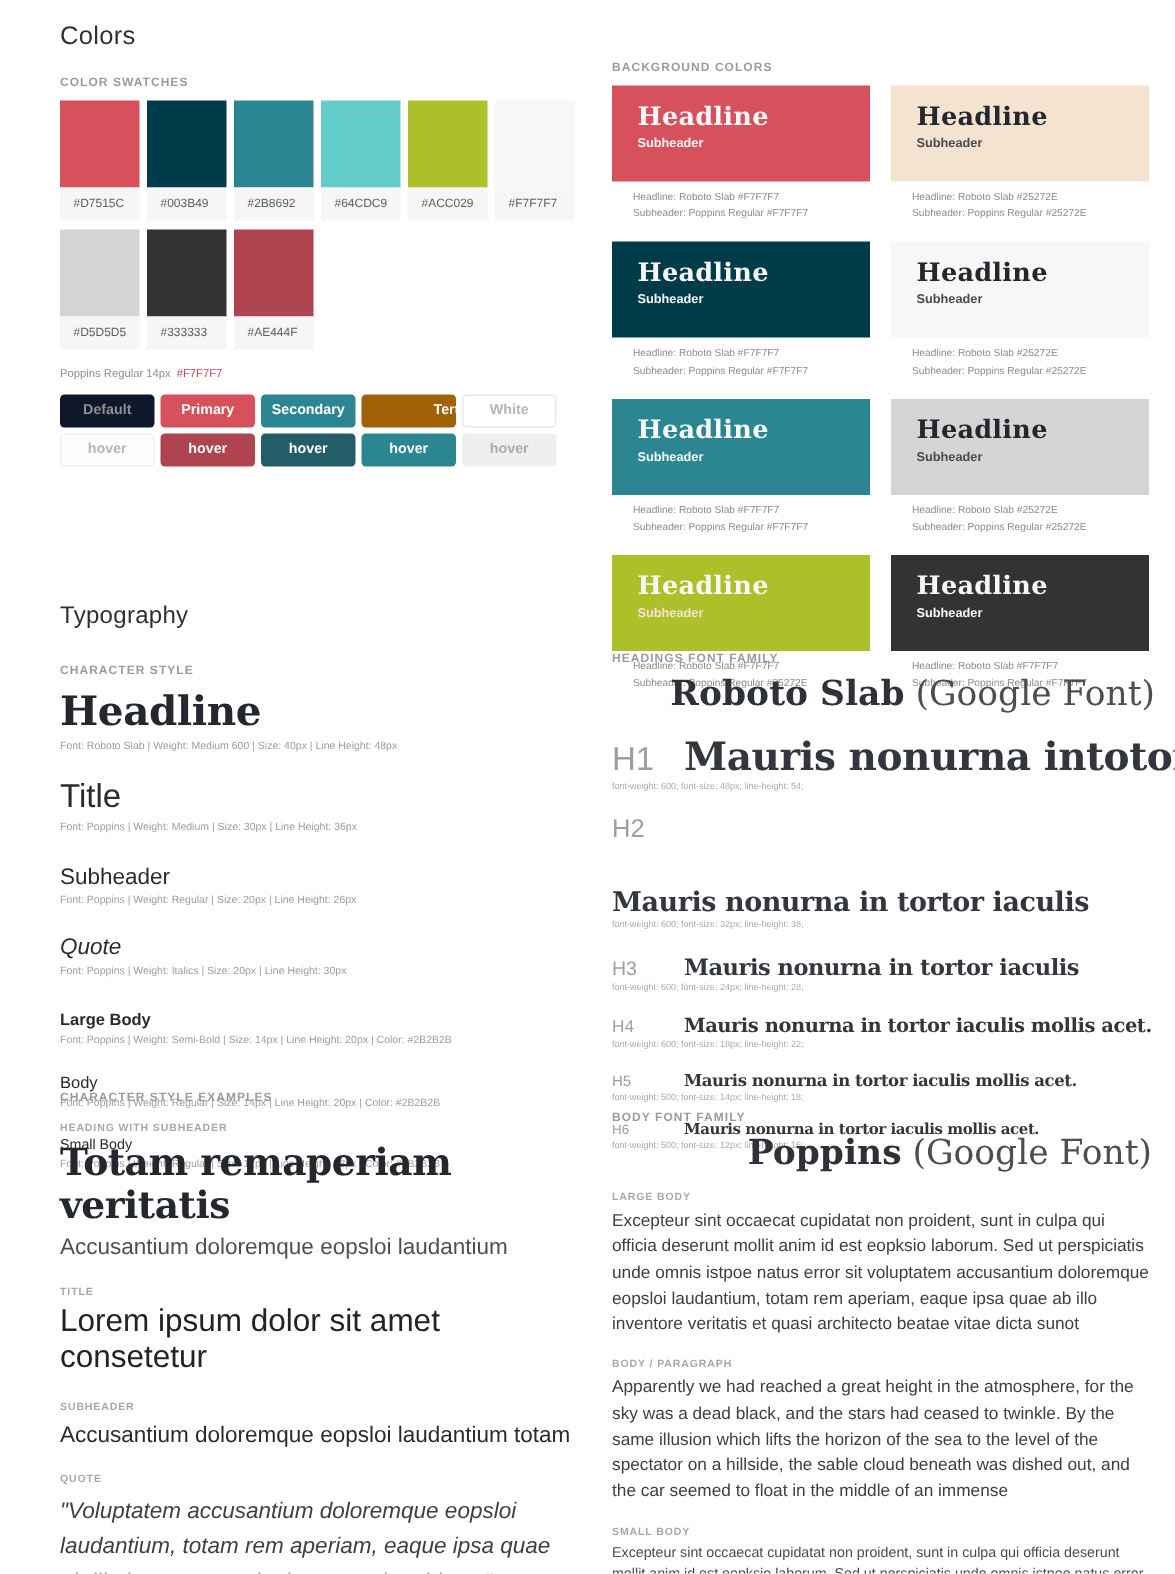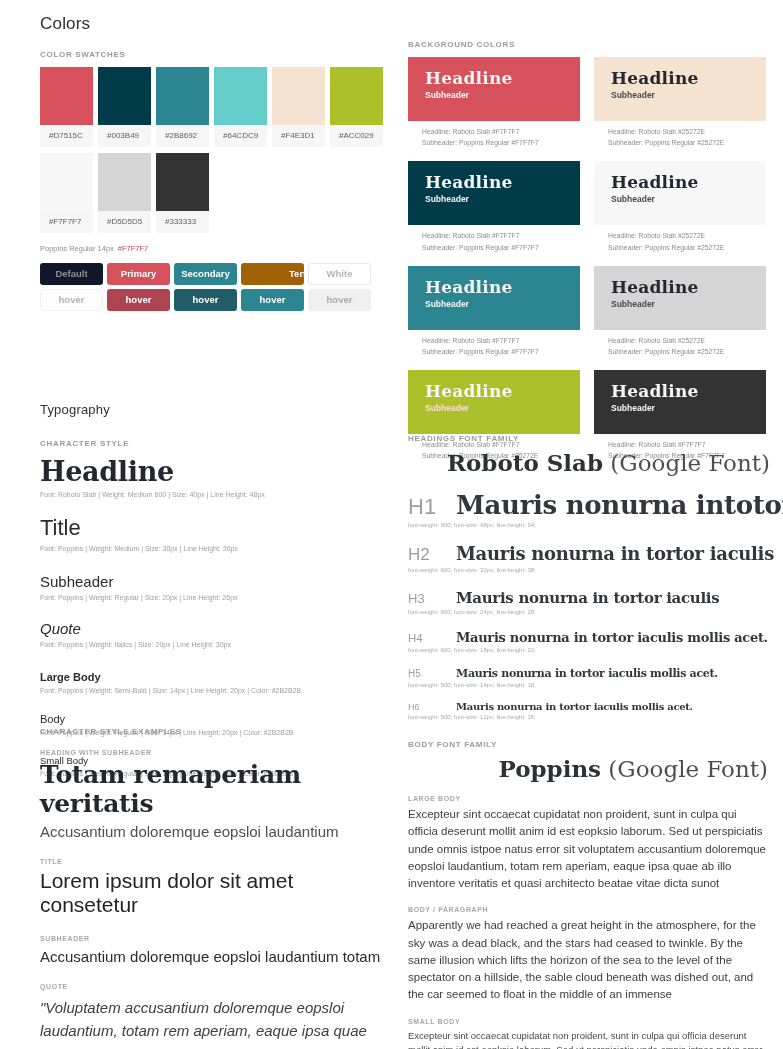--- a/index.html
+++ b/index.html
@@ -58,21 +58,21 @@
   
   #sec-headings { position:absolute; left:408px; top:434px; width:362px; }
   .family-line { margin-top:6px;text-align:right; }
   .family-name { font-family:"DejaVu Serif", serif; font-weight:700; font-size:23px; color:#2E3138; }
   .family-suffix { font-family:"DejaVu Serif", serif; font-weight:400; font-size:23px; color:#4E4E4E; }
   .h-row { display:flex; align-items:baseline; }
   .h-tag { flex:0 0 48px; color:#9E9E9E; font-weight:500; }
   .h-text { font-family:"DejaVu Serif", serif; font-weight:700; color:#33373D; letter-spacing:-0.3px; white-space:nowrap; }
   .h-meta { font-size:6px; color:#ABABAB; margin-top:2px; }
   .h1-row { margin-top:14px; } .h1-row .h-tag{font-size:22px;} .h1-row .h-text{font-size:26px;}
-  .h2-row { margin-top:15px; } .h2-row .h-tag{font-size:17px;} .h2-row .h-text{font-size:18px;}
+  .h2-row { margin-top:15px;flex-direction:column; } .h2-row .h-tag{font-size:17px;} .h2-row .h-text{font-size:18px;}
   .h3-row { margin-top:16px; } .h3-row .h-tag{font-size:13px;} .h3-row .h-text{font-size:15px;}
   .h4-row { margin-top:15px; } .h4-row .h-tag{font-size:11.5px;} .h4-row .h-text{font-size:13px;}
   .h5-row { margin-top:14px; } .h5-row .h-tag{font-size:10px;} .h5-row .h-text{font-size:11px;}
   .h6-row { margin-top:13px; } .h6-row .h-tag{font-size:9px;} .h6-row .h-text{font-size:10px;}
 
   
   #sec-body-family { position:absolute; left:408px; top:740px; width:360px; }
   #sec-body-family .sub-label { margin-top:13px; }
   .p-large { font-size:11.5px; line-height:1.5; color:#3E3E3E; margin-top:4px; }
   .p-body { font-size:11.5px; line-height:1.5; color:#3E3E3E; margin-top:4px; }
@@ -98,38 +98,38 @@
         </div>
       <div class="swatch">
           <div class="chip" style="background: rgb(43, 134, 146);"></div>
           <div class="chip-label">#2B8692</div>
         </div>
       <div class="swatch">
           <div class="chip" style="background: rgb(100, 205, 201);"></div>
           <div class="chip-label">#64CDC9</div>
         </div>
       <div class="swatch">
-          <div class="chip" style="background: rgb(244, 227, 209);"></div>
-          <div class="chip-label">#F4E3D1</div>
-        </div>
-      <div class="swatch">
           <div class="chip" style="background: rgb(172, 192, 41);"></div>
           <div class="chip-label">#ACC029</div>
         </div>
       <div class="swatch">
           <div class="chip" style="background: rgb(247, 247, 247);"></div>
           <div class="chip-label">#F7F7F7</div>
         </div>
       <div class="swatch">
           <div class="chip" style="background: rgb(213, 213, 213);"></div>
           <div class="chip-label">#D5D5D5</div>
         </div>
       <div class="swatch">
           <div class="chip" style="background: rgb(51, 51, 51);"></div>
           <div class="chip-label">#333333</div>
+        </div>
+      <div class="swatch">
+          <div class="chip" style="background: rgb(174, 68, 79);"></div>
+          <div class="chip-label">#AE444F</div>
         </div>
     </div>
   </div>
 
   <div id="sec-buttons">
     <div class="btn-meta"><span>Poppins Regular  14px</span><span class="hex">#F7F7F7</span></div>
     <div class="btn-grid">
       <div class="btn" style="background: #0f172a; color: rgb(143, 143, 143);">Default</div>
       <div class="btn" style="background: rgb(215, 81, 92); color: rgb(255, 255, 255);">Primary</div>
       <div class="btn" style="background: rgb(43, 134, 146); color: rgb(255, 255, 255);">Secondary</div>
@@ -234,21 +234,21 @@
         <div class="bg-caption">
           <div>Headline: Roboto Slab   #F7F7F7</div>
           <div>Subheader: Poppins Regular   #F7F7F7</div>
         </div>
       </div>
 
     </div>
   </div>
 
   <div id="sec-type-left">
-    <div class="section-title" style="font-size:13px;">Typography</div>
+    <div class="section-title" style="font-size:16px;">Typography</div>
     <div class="micro-label">CHARACTER STYLE</div>
 
     <div class="t-headline">Headline</div>
     <div class="t-meta">Font: Roboto Slab | Weight: Medium 600 | Size: 40px | Line Height: 48px</div>
 
     <div class="t-title">Title</div>
     <div class="t-meta">Font: Poppins | Weight: Medium | Size: 30px | Line Height: 36px</div>
 
     <div class="t-subheader">Subheader</div>
     <div class="t-meta">Font: Poppins | Weight: Regular | Size: 20px | Line Height: 26px</div>

